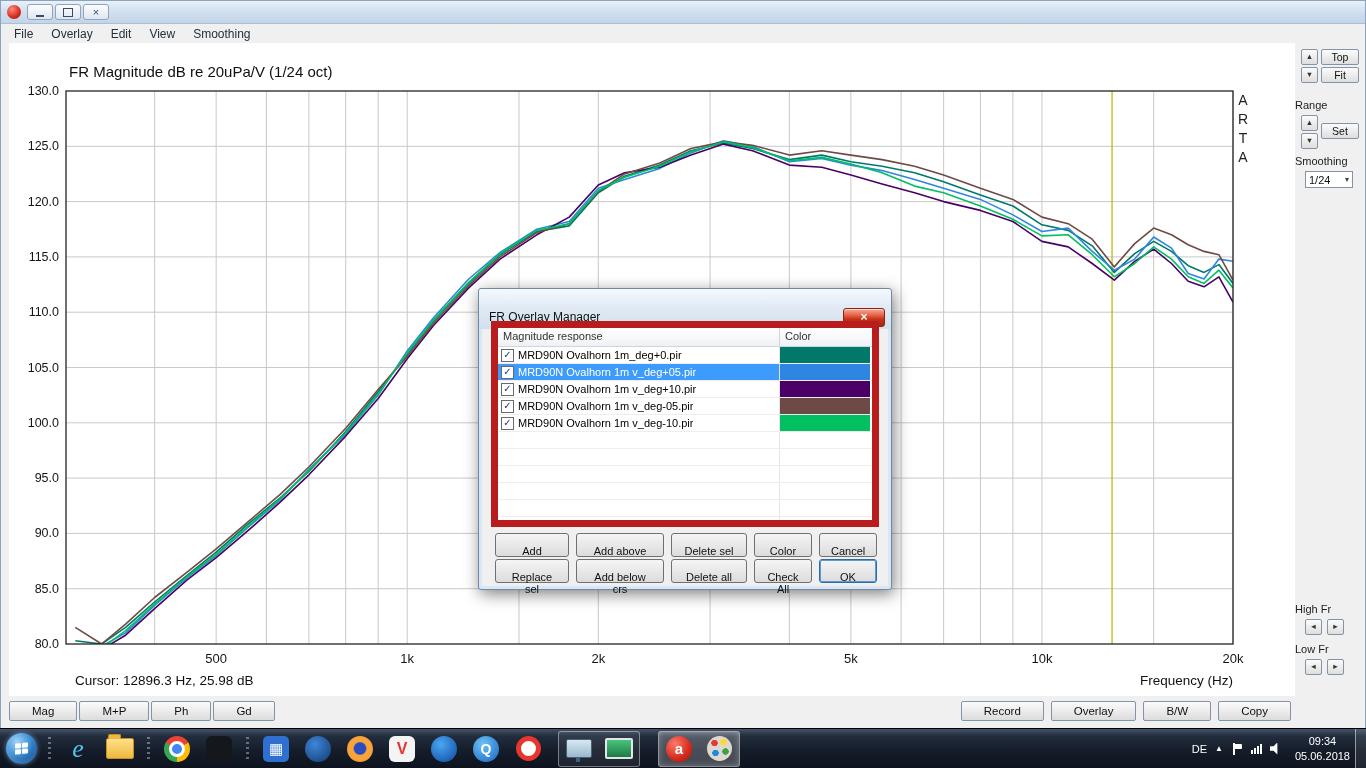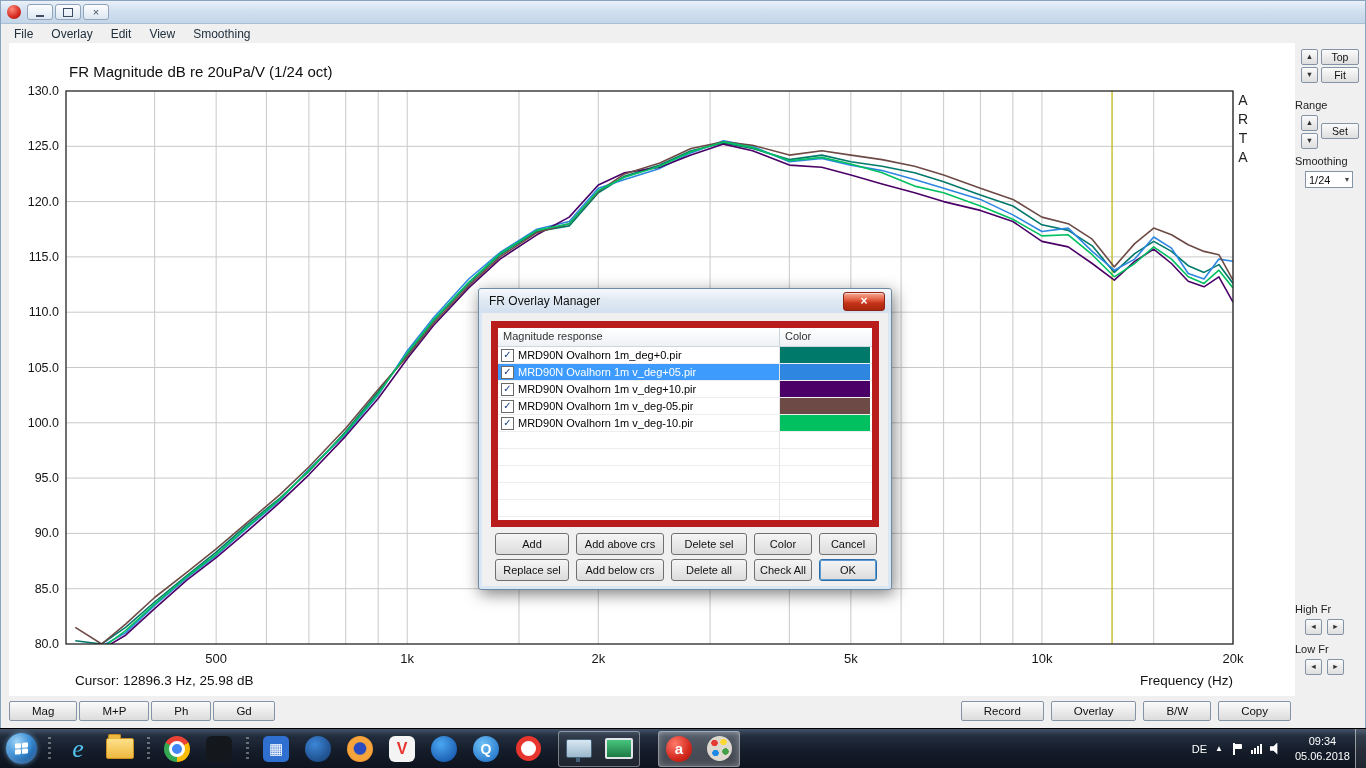--- a/index.html
+++ b/index.html
@@ -36,38 +36,38 @@
 
   
   .bottombar{position:absolute;left:0;top:653px;right:0;height:33px;background:#f0f0f0;display:flex;align-items:flex-start;padding:5px 74px 0 8px;box-sizing:border-box}
   .bb-left{display:flex;gap:2px}
   .bb-spacer{flex:1}
   .bb-right{display:flex;gap:7px}
   .bb-btn{height:20px;min-width:38px;padding:0 22px;font-size:11.5px;border:1px solid #8494a6;border-radius:2px;background:linear-gradient(#fbfbfb,#dcdcdc);color:#111}
 
   
   .dialog{position:absolute;left:478px;top:288px;width:412px;height:300px;background:#f0f0f0;border:1px solid #6e8aa5;border-radius:3px;box-shadow:2px 4px 16px rgba(0,0,0,.5),inset 0 0 0 3px #d9e6f3}
-  .dlg-titlebar{height:24px;display:flex;align-items:center;padding:0 6px 0 10px;font-size:12px;color:#111;background:linear-gradient(#f5f9fd,#dfe9f3 50%,#d2dfee);border-radius:3px 3px 0 0}
+  .dlg-titlebar{height:24px;display:flex;align-items:center;padding:16px 6px 0 10px;font-size:12px;color:#111;background:linear-gradient(#f5f9fd,#dfe9f3 50%,#d2dfee);border-radius:3px 3px 0 0}
   .dlg-title{flex:1}
   .dlg-close{width:40px;height:17px;border:1px solid #8c2416;border-radius:3px;background:linear-gradient(#f6ab97,#e25c40 40%,#c33218 60%,#a8260e);color:#fff;font-size:12px;font-weight:bold;display:flex;align-items:center;justify-content:center;box-shadow:inset 0 1px 0 rgba(255,255,255,.55)}
   .dlg-list{position:absolute;left:12px;top:32px;width:388px;height:206px;background:#fff;border:7px solid #b91c1c;box-sizing:border-box;overflow:hidden}
   .dlg-header{display:flex;height:18px;background:linear-gradient(#ffffff,#eef1f5);border-bottom:1px solid #cdd5dd}
   .h-name{width:282px;box-sizing:border-box;padding:2px 0 0 5px;font-size:11px;color:#333;border-right:1px solid #cdd5dd}
   .h-color{flex:1;padding:2px 0 0 5px;font-size:11px;color:#333}
   .dlg-row{display:flex;height:17px;border-bottom:1px solid #eeeeee;box-sizing:border-box}
   .cell-name{width:282px;display:flex;align-items:center;box-sizing:border-box;border-right:1px solid #e4e4e4}
   .dlg-row.selected .cell-name{background:#3d9bfd;color:#fff}
   .cb{width:11px;height:11px;border:1px solid #6a6a6a;background:#fff;margin:0 4px 0 3px;font-size:10px;line-height:10px;text-align:center;color:#143d80;flex:none}
   .row-label{font-size:11px;white-space:nowrap;overflow:hidden}
   .cell-color{width:90px;flex:none;position:relative}
   .swatch{position:absolute;left:0;top:0;right:0;bottom:0}
   .dlg-btnrow{position:absolute;left:16px;display:flex;gap:7px}
   #dlg-btns1{top:244px}
   #dlg-btns2{top:270px}
-  .dlg-btn{height:22px;font-size:11px;border:1px solid #707070;border-radius:3px;background:linear-gradient(#f5f5f5,#dcdcdc);color:#111;padding:4px;box-sizing:border-box}
+  .dlg-btn{height:22px;font-size:11px;border:1px solid #707070;border-radius:3px;background:linear-gradient(#f5f5f5,#dcdcdc);color:#111;padding:11px;box-sizing:border-box}
   .dlg-btnrow .dlg-btn:nth-child(1){width:74px}
   .dlg-btnrow .dlg-btn:nth-child(2){width:88px}
   .dlg-btnrow .dlg-btn:nth-child(3){width:76px}
   .dlg-btnrow .dlg-btn:nth-child(4){width:58px}
   .dlg-btnrow .dlg-btn:nth-child(5){width:58px}
   .dlg-btn.default-btn{border:1px solid #2d6da5;box-shadow:inset 0 0 0 1px #5e9bd4}
 
   
   .taskbar{position:absolute;left:0;top:728px;width:1366px;height:40px;background:linear-gradient(#45546a,#222d3d 18%,#151d2a 55%,#0d141f);display:flex;align-items:center;box-sizing:border-box;border-top:1px solid #000}
   .tb-items{display:flex;align-items:center;height:40px}

